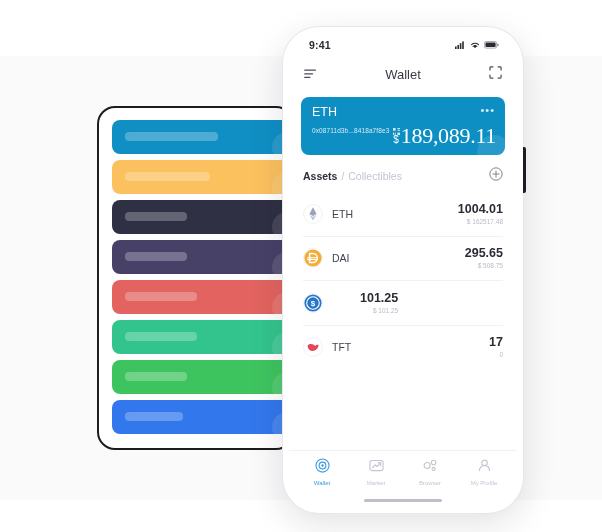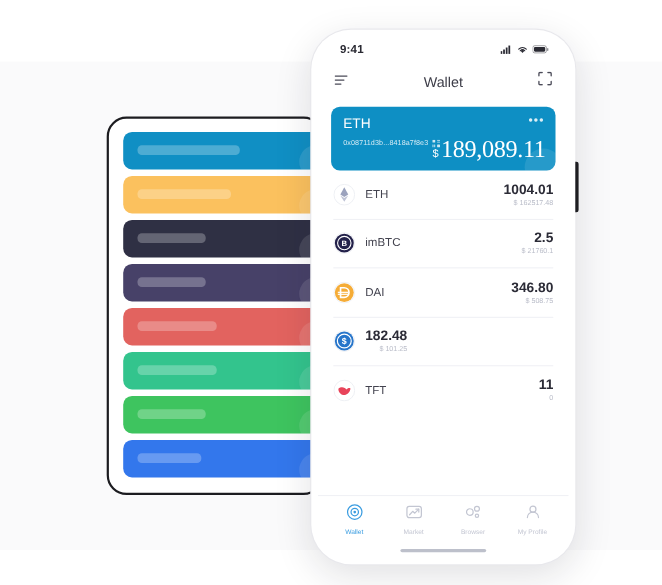--- a/index.html
+++ b/index.html
@@ -225,21 +225,21 @@
   }
   .asset-row:first-child { border-top: none; }
   .asset-icon {
     width: 20px; height: 20px;
     flex: 0 0 auto;
     margin-right: 9px;
     border-radius: 50%;
     display: flex; align-items: center; justify-content: center;
   }
   .asset-name { font-size: 10.5px; color: #43434f; flex: 1 1 auto; }
-  .asset-values { text-align: right; }
+  .asset-values { text-align: right; margin-left: 28px; }
   .asset-amount { font-size: 12.5px; color: #2b2b36; font-weight: bold; line-height: 13px; }
   .asset-fiat { font-size: 6.5px; color: #b9bcc8; margin-top: 2px; }
 
   
   #bottom-nav {
     flex: 0 0 auto;
     height: 42px;
     border-top: 1px solid #f0f1f5;
     display: flex;
     align-items: center;
@@ -364,91 +364,89 @@
           </svg>
         </span>
       </div>
       <div id="balance-dots">•••</div>
       <div id="balance-amount-row">
         <span id="balance-currency">$</span>
         <span id="balance-amount">189,089.11</span>
       </div>
     </div>
 
+    <div id="assets-row">
+      <div id="assets-tabs">
+        <span class="tab-assets">Assets</span>
+        <span class="tab-sep">/</span>
+        <span class="tab-coll">Collectibles</span>
+      </div>
+      <span>
+        <svg width="14" height="14" viewBox="0 0 15 15">
+          <circle cx="7.5" cy="7.5" r="6.6" fill="none" stroke="#6b6b7a" stroke-width="0.9"></circle>
+          <path d="M7.5 4.1 V10.9 M4.1 7.5 H10.9" stroke="#6b6b7a" stroke-width="0.9" stroke-linecap="round"></path>
+        </svg>
+      </span>
+    </div>
 
     <div id="asset-list">
         <div class="asset-row">
           <span class="asset-icon">
             <svg width="20" height="20" viewBox="0 0 20 20">
               <circle cx="10" cy="10" r="9.4" fill="#ffffff" stroke="#eceef3" stroke-width="0.8"></circle>
               <path d="M10 3.2 L6.4 9.9 L10 12.1 L13.6 9.9 Z" fill="#8a92b2" opacity="0.85"></path>
               <path d="M10 12.9 L6.4 10.7 L10 16.4 L13.6 10.7 Z" fill="#8a92b2" opacity="0.55"></path>
             </svg>
           </span>
           <span class="asset-name">ETH</span>
           <div class="asset-values">
             <div class="asset-amount">1004.01</div>
             <div class="asset-fiat">$ 162517.48</div>
           </div>
         </div>
         <div class="asset-row">
           <span class="asset-icon">
             <svg width="20" height="20" viewBox="0 0 20 20">
               <circle cx="10" cy="10" r="9.4" fill="#ffffff" stroke="#eceef3" stroke-width="0.8"></circle>
-              <circle cx="10" cy="10" r="8.6" fill="#23214a"></circle>
-              <circle cx="10" cy="10" r="6.1" fill="none" stroke="#ffffff" stroke-width="1"></circle>
-              <text x="10" y="12.6" text-anchor="middle" font-size="7" font-family="&quot;Liberation Sans&quot;, sans-serif" font-weight="bold" fill="#ffffff">B</text>
-            </svg>
-          </span>
-          <span class="asset-name">imBTC</span>
-          <div class="asset-values">
-            <div class="asset-amount">2.5</div>
-            <div class="asset-fiat">$ 21760.1</div>
-          </div>
-        </div>
-        <div class="asset-row">
-          <span class="asset-icon">
-            <svg width="20" height="20" viewBox="0 0 20 20">
-              <circle cx="10" cy="10" r="9.4" fill="#ffffff" stroke="#eceef3" stroke-width="0.8"></circle>
               <circle cx="10" cy="10" r="8.6" fill="#f5ac37"></circle>
               <path d="M6.6 5.6 h3.3 a4.4 4.4 0 0 1 0 8.8 H6.6 Z" fill="none" stroke="#ffffff" stroke-width="1.5"></path>
               <rect x="4.1" y="9.2" width="9.8" height="1.1" fill="#ffffff"></rect>
               <rect x="4.1" y="11" width="9.8" height="1.1" fill="#ffffff"></rect>
             </svg>
           </span>
           <span class="asset-name">DAI</span>
           <div class="asset-values">
-            <div class="asset-amount">346.80</div>
+            <div class="asset-amount">295.65</div>
             <div class="asset-fiat">$ 508.75</div>
           </div>
         </div>
         <div class="asset-row">
           <span class="asset-icon">
             <svg width="20" height="20" viewBox="0 0 20 20">
               <circle cx="10" cy="10" r="9.4" fill="#ffffff" stroke="#eceef3" stroke-width="0.8"></circle>
               <circle cx="10" cy="10" r="8.6" fill="#2775ca"></circle>
               <circle cx="10" cy="10" r="6.3" fill="none" stroke="#ffffff" stroke-width="1.1"></circle>
               <text x="10" y="13" text-anchor="middle" font-size="8" font-family="&quot;Liberation Sans&quot;, sans-serif" font-weight="bold" fill="#ffffff">$</text>
             </svg>
           </span>
           <div class="asset-values">
-            <div class="asset-amount">182.48</div>
+            <div class="asset-amount">101.25</div>
             <div class="asset-fiat">$ 101.25</div>
           </div>
         </div>
         <div class="asset-row">
           <span class="asset-icon">
             <svg width="20" height="20" viewBox="0 0 20 20">
               <circle cx="10" cy="10" r="9.4" fill="#ffffff" stroke="#eceef3" stroke-width="0.8"></circle>
               <path d="M4.6 8.4 c2.6-2.6 6.1-1.2 7.6 0.6 c1-1.4 2.6-1.6 3.4-0.9 c-0.4 3.9-3.7 6.4-6.6 5.9 C6.4 13.6 4.6 11.2 4.6 8.4 Z" fill="#e8445a"></path>
             </svg>
           </span>
           <span class="asset-name">TFT</span>
           <div class="asset-values">
-            <div class="asset-amount">11</div>
+            <div class="asset-amount">17</div>
             <div class="asset-fiat">0</div>
           </div>
         </div>
       </div>
 
     <div id="bottom-nav">
         <div class="nav-item active">
           <span><svg width="15" height="15" viewBox="0 0 16 16">
               <circle cx="8" cy="8" r="7" fill="none" stroke="#3a9ce0" stroke-width="1.2"></circle>
               <circle cx="8" cy="8" r="3.6" fill="none" stroke="#3a9ce0" stroke-width="1.2"></circle>

